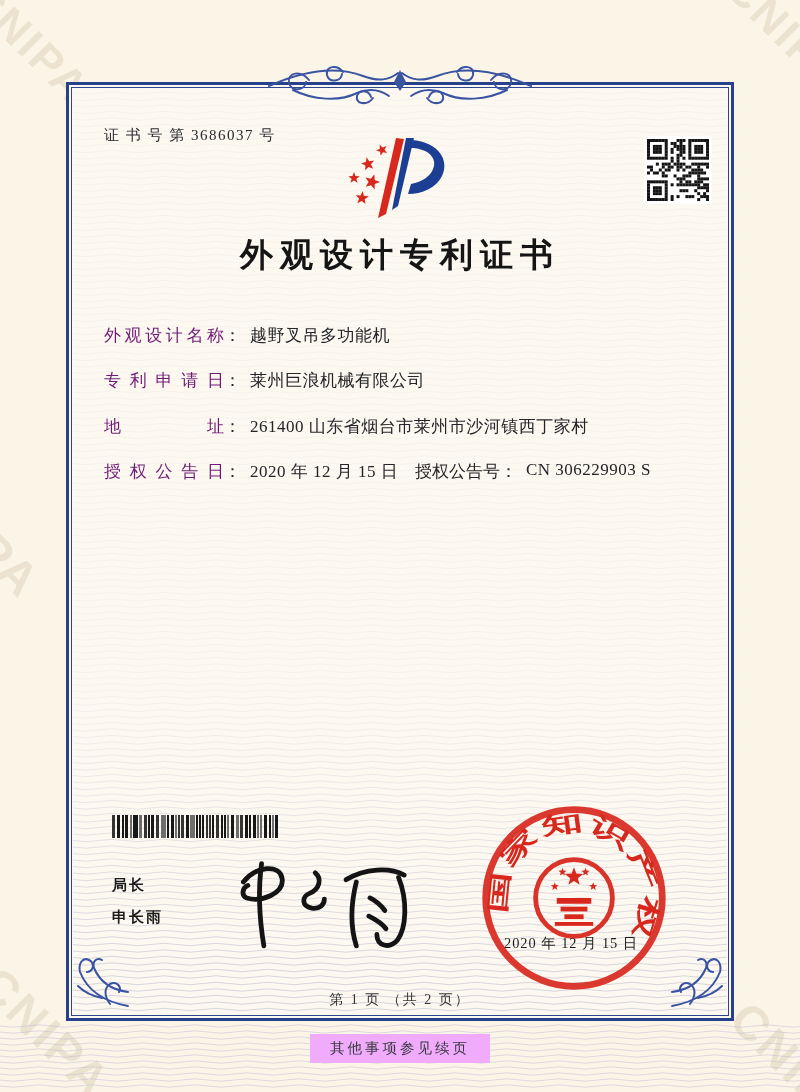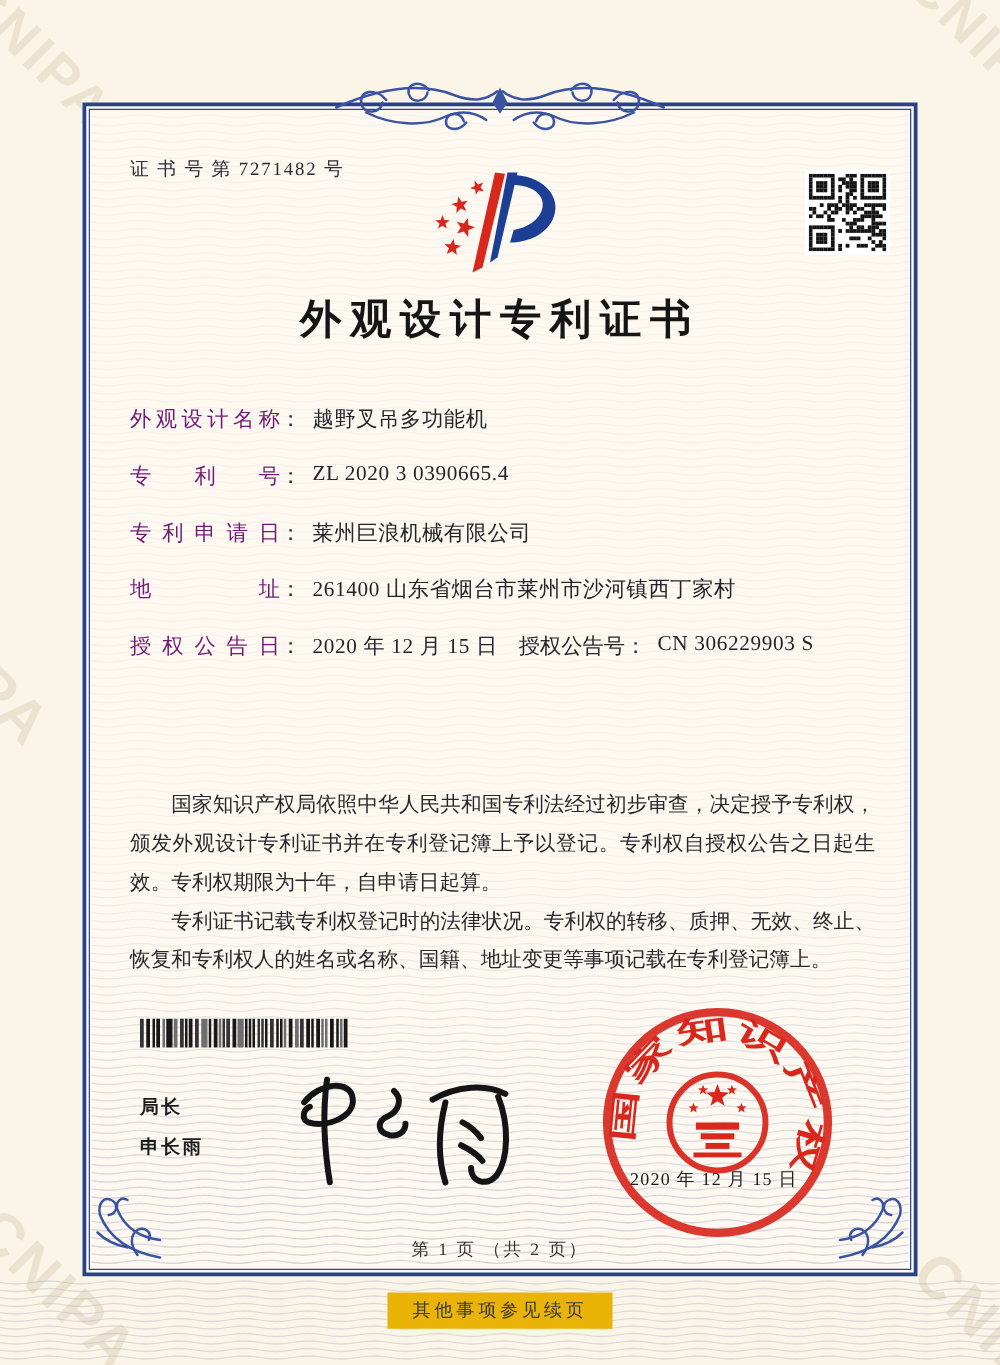--- a/index.html
+++ b/index.html
@@ -59,21 +59,21 @@
     font-family:"Liberation Sans","DejaVu Sans",sans-serif; letter-spacing:2px; color:#1b1b1b;
   }
   .sig-svg{position:absolute; left:228px; top:850px;}
   .seal{position:absolute; left:478px; top:802px; width:192px; height:192px;}
   .pagenum{
     position:absolute; left:0; top:991px; width:800px; text-align:center;
     font-size:14px; letter-spacing:2px; color:#333;
   }
   .note{
     position:absolute; left:50%; top:1034px; transform:translateX(-50%);
-    background:#eab308; padding:5px 20px; font-size:14.5px; letter-spacing:3px;
+    background:#f0abfc; padding:5px 20px; font-size:14.5px; letter-spacing:3px;
     color:#38383c; white-space:nowrap;
   }
   .qr{position:absolute; left:644px; top:136px; width:62px; height:62px; background:#fff; padding:3px;}
   .logo{position:absolute; left:338px; top:134px;}
   .flourish-top{position:absolute; left:265px; top:58px;}
   .corner-fl{position:absolute; top:948px;}
 </style>
 </head>
 <body>
 
@@ -276,21 +276,21 @@
   </svg>
   <svg class="corner-fl" style="left:666px;" width="64" height="64" viewBox="0 0 64 64">
     <g transform="translate(64,0) scale(-1,1)" stroke="#3a54a2" stroke-width="2" fill="none" stroke-linecap="round">
       <path d="M58,58 C36,54 18,44 10,24 C8,15 13,9 19,12 C25,15 24,23 17,24"></path>
       <path d="M58,44 C42,42 30,34 24,20 C22,13 27,9 32,12"></path>
       <path d="M40,56 C34,48 34,40 40,36 C46,33 52,38 49,44"></path>
       <path d="M8,38 C14,44 22,48 32,50"></path>
     </g>
   </svg>
 
-  <div class="cert-no">证 书 号 第 7271482 号</div>
+  <div class="cert-no">证 书 号 第 3686037 号</div>
 
   <svg class="logo" width="124" height="88" viewBox="0 0 124 88">
     <path d="M58,4 L66,5 L48,80 L40,84 Z" fill="#d8281e"></path>
     <path d="M68,4 L76,4 L60,72 L54,76 Z" fill="#1c3f94"></path>
     <path d="M74,6 C100,8 112,26 104,42 C98,54 84,60 70,60 L73,50 C84,48 94,42 96,32 C98,22 88,14 72,14 Z" fill="#1c3f94"></path>
     <g id="logo-stars" fill="#d8281e">
         <polygon points="41.66,10.47 44.57,13.55 48.53,12.07 46.51,15.78 49.14,19.10 44.98,18.32 42.64,21.84 42.10,17.65 38.02,16.51 41.84,14.70"></polygon>
         <polygon points="28.61,23.14 31.22,27.33 36.09,26.56 32.92,30.33 35.16,34.73 30.58,32.88 27.09,36.37 27.44,31.45 23.05,29.20 27.83,28.01"></polygon>
         <polygon points="16.00,38.00 17.48,41.96 21.71,42.15 18.40,44.78 19.53,48.85 16.00,46.52 12.47,48.85 13.60,44.78 10.29,42.15 14.52,41.96"></polygon>
         <polygon points="36.36,40.36 36.69,45.99 42.00,47.89 36.75,49.94 36.58,55.57 33.01,51.21 27.60,52.79 30.64,48.05 27.46,43.39 32.92,44.82"></polygon>
@@ -522,40 +522,33 @@
       <rect x="20" y="20" width="1.02" height="1.02" fill="#141414"></rect>
     </svg>
 
   <div class="title">外观设计专利证书</div>
 
   <div class="fields">
     <div class="frow">
       <span class="flabel">外观设计名称</span><span class="fcolon">：</span><span class="fvalue">越野叉吊多功能机</span>
     </div>
     <div class="frow">
-      <span class="flabel">专利号</span><span class="fcolon">：</span><span class="fvalue">ZL 2020 3 0390665.4</span>
-    </div>
-    <div class="frow">
       <span class="flabel">专利申请日</span><span class="fcolon">：</span><span class="fvalue">莱州巨浪机械有限公司</span>
     </div>
     <div class="frow">
       <span class="flabel">地址</span><span class="fcolon">：</span><span class="fvalue">261400 山东省烟台市莱州市沙河镇西丁家村</span>
     </div>
     <div class="frow" style="position:relative;">
       <span class="flabel">授权公告日</span><span class="fcolon">：</span><span class="fvalue">2020 年 12 月 15 日</span>
       <span class="grant-no">
         <span>授权公告号</span><span>：</span><span class="fvalue">CN 306229903 S</span>
       </span>
     </div>
   </div>
 
-  <div class="paras">
-    <p>国家知识产权局依照中华人民共和国专利法经过初步审查，决定授予专利权，颁发外观设计专利证书并在专利登记簿上予以登记。专利权自授权公告之日起生效。专利权期限为十年，自申请日起算。</p>
-    <p>专利证书记载专利权登记时的法律状况。专利权的转移、质押、无效、终止、恢复和专利权人的姓名或名称、国籍、地址变更等事项记载在专利登记簿上。</p>
-  </div>
 
   <div id="barcode" class="barcode">
       <i style="width: 3px; margin-right: 2px; background: rgb(52, 52, 52);"></i>
       <i style="width: 3px; margin-right: 2px; background: rgb(24, 24, 24);"></i>
       <i style="width: 2px; margin-right: 1px; background: rgb(24, 24, 24);"></i>
       <i style="width: 3px; margin-right: 2px; background: rgb(24, 24, 24);"></i>
       <i style="width: 2px; margin-right: 1px; background: rgb(110, 110, 110);"></i>
       <i style="width: 5px; margin-right: 1px; background: rgb(24, 24, 24);"></i>
       <i style="width: 3px; margin-right: 2px; background: rgb(110, 110, 110);"></i>
       <i style="width: 3px; margin-right: 1px; background: rgb(52, 52, 52);"></i>

